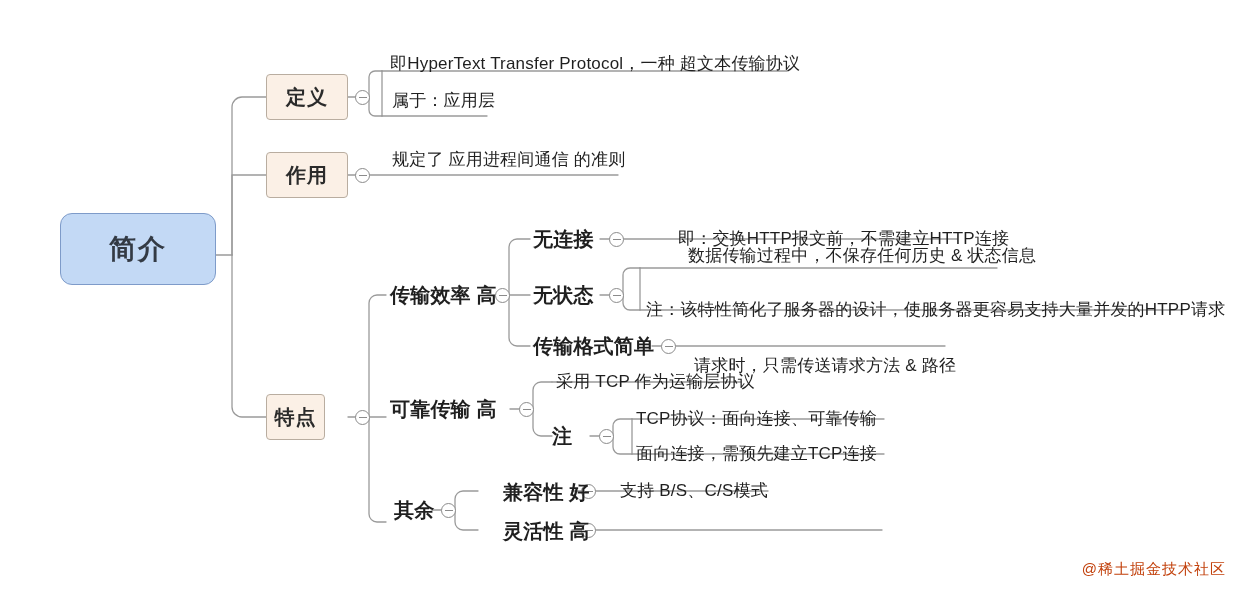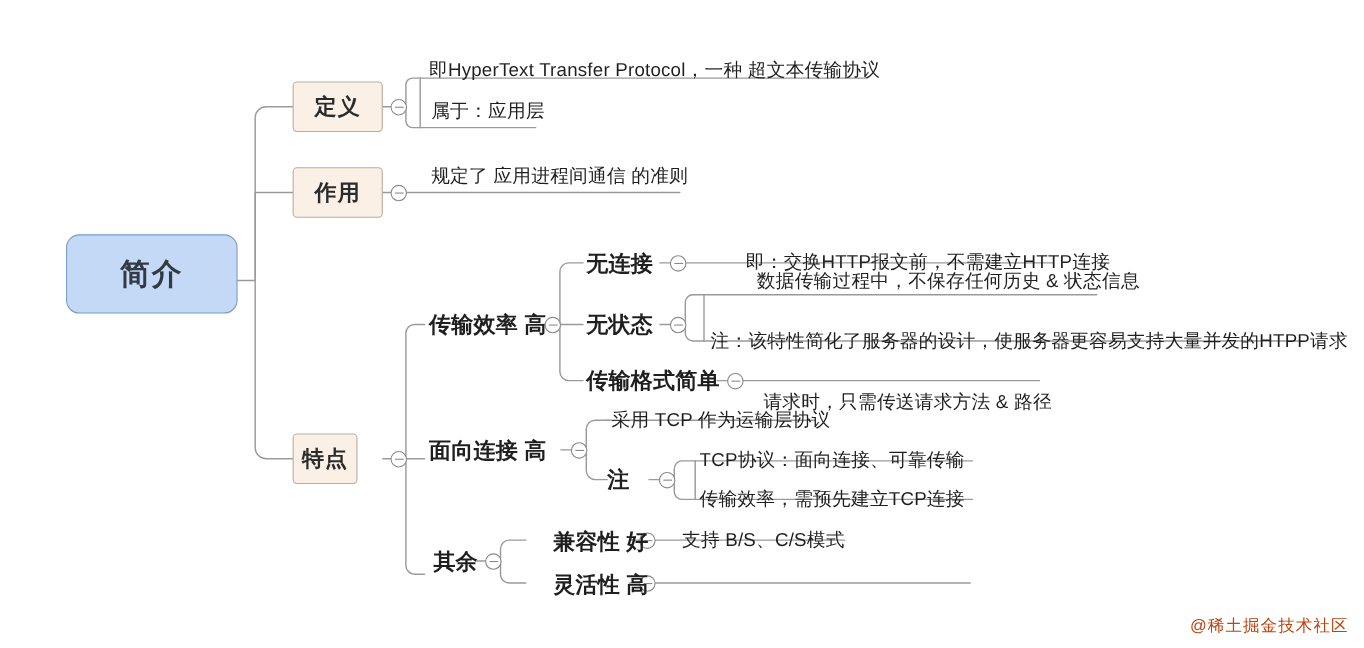--- a/index.html
+++ b/index.html
@@ -154,26 +154,26 @@
   <div class="leaf mid" style="left:533px;top:226px;">无连接</div>
   <div class="leaf" style="left:678px;top:227px;">即：交换HTTP报文前，不需建立HTTP连接</div>
 
   <div class="leaf mid" style="left:533px;top:282px;">无状态</div>
   <div class="leaf" style="left:646px;top:244px;margin-left:42px;">数据传输过程中，不保存任何历史 &amp; 状态信息</div>
   <div class="leaf" style="left:646px;top:298px;">注：该特性简化了服务器的设计，使服务器更容易支持大量并发的HTPP请求</div>
 
   <div class="leaf mid" style="left:533px;top:333px;">传输格式简单</div>
   <div class="leaf" style="left:694px;top:354px;">请求时，只需传送请求方法 &amp; 路径</div>
 
-  <div class="leaf mid" style="left:390px;top:396px;">面向连接 高</div>
+  <div class="leaf mid" style="left:390px;top:396px;">可靠传输 高</div>
   <div class="leaf" style="left:556px;top:370px;">采用 TCP 作为运输层协议</div>
 
   <div class="leaf mid" style="left:552px;top:423px;">注</div>
   <div class="leaf" style="left:636px;top:407px;">TCP协议：面向连接、可靠传输</div>
-  <div class="leaf" style="left:636px;top:442px;">传输效率，需预先建立TCP连接</div>
+  <div class="leaf" style="left:636px;top:442px;">面向连接，需预先建立TCP连接</div>
 
   <div class="leaf mid" style="left:394px;top:497px;">其余</div>
 
   <div class="leaf mid" style="left:503px;top:479px;">兼容性 好</div>
   <div class="leaf" style="left:620px;top:479px;">支持 B/S、C/S模式</div>
 
   <div class="leaf mid" style="left:503px;top:518px;">灵活性 高</div>
 
   <div class="watermark">@稀土掘金技术社区</div>
 

